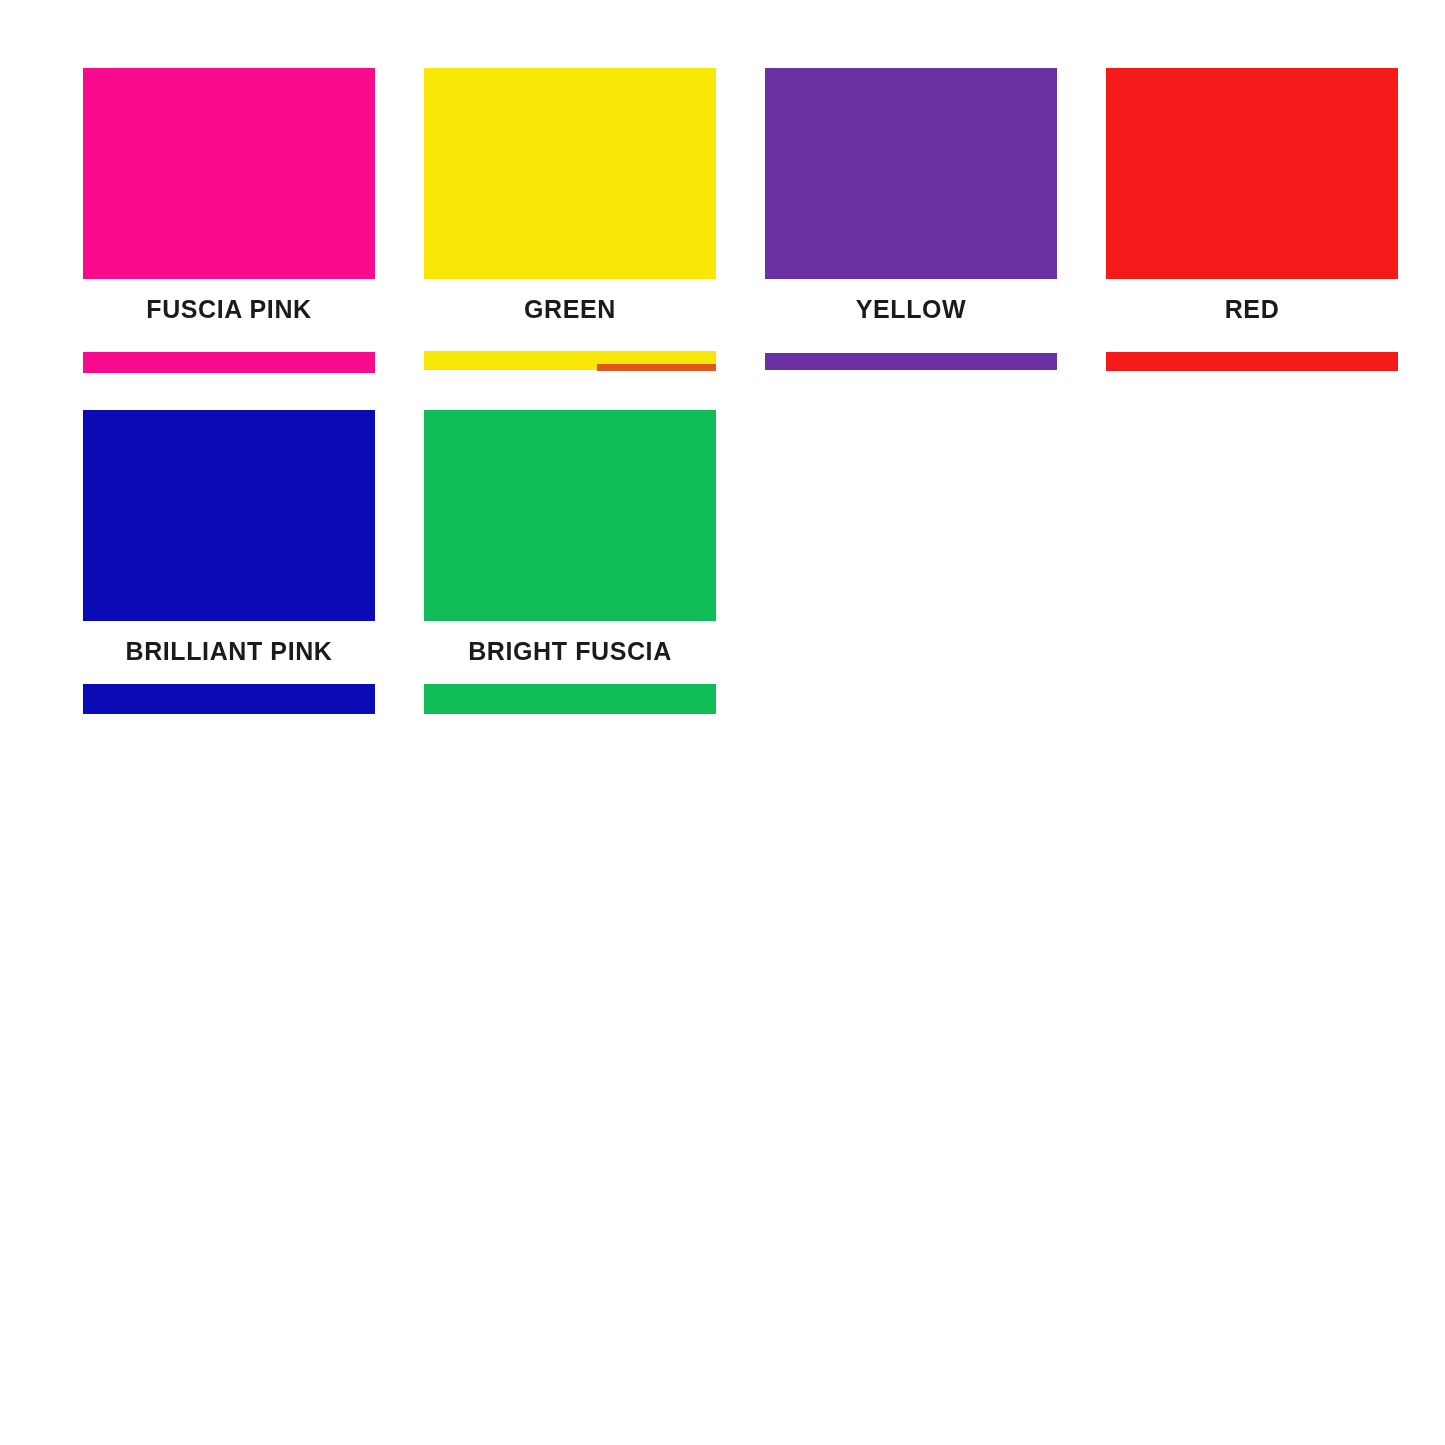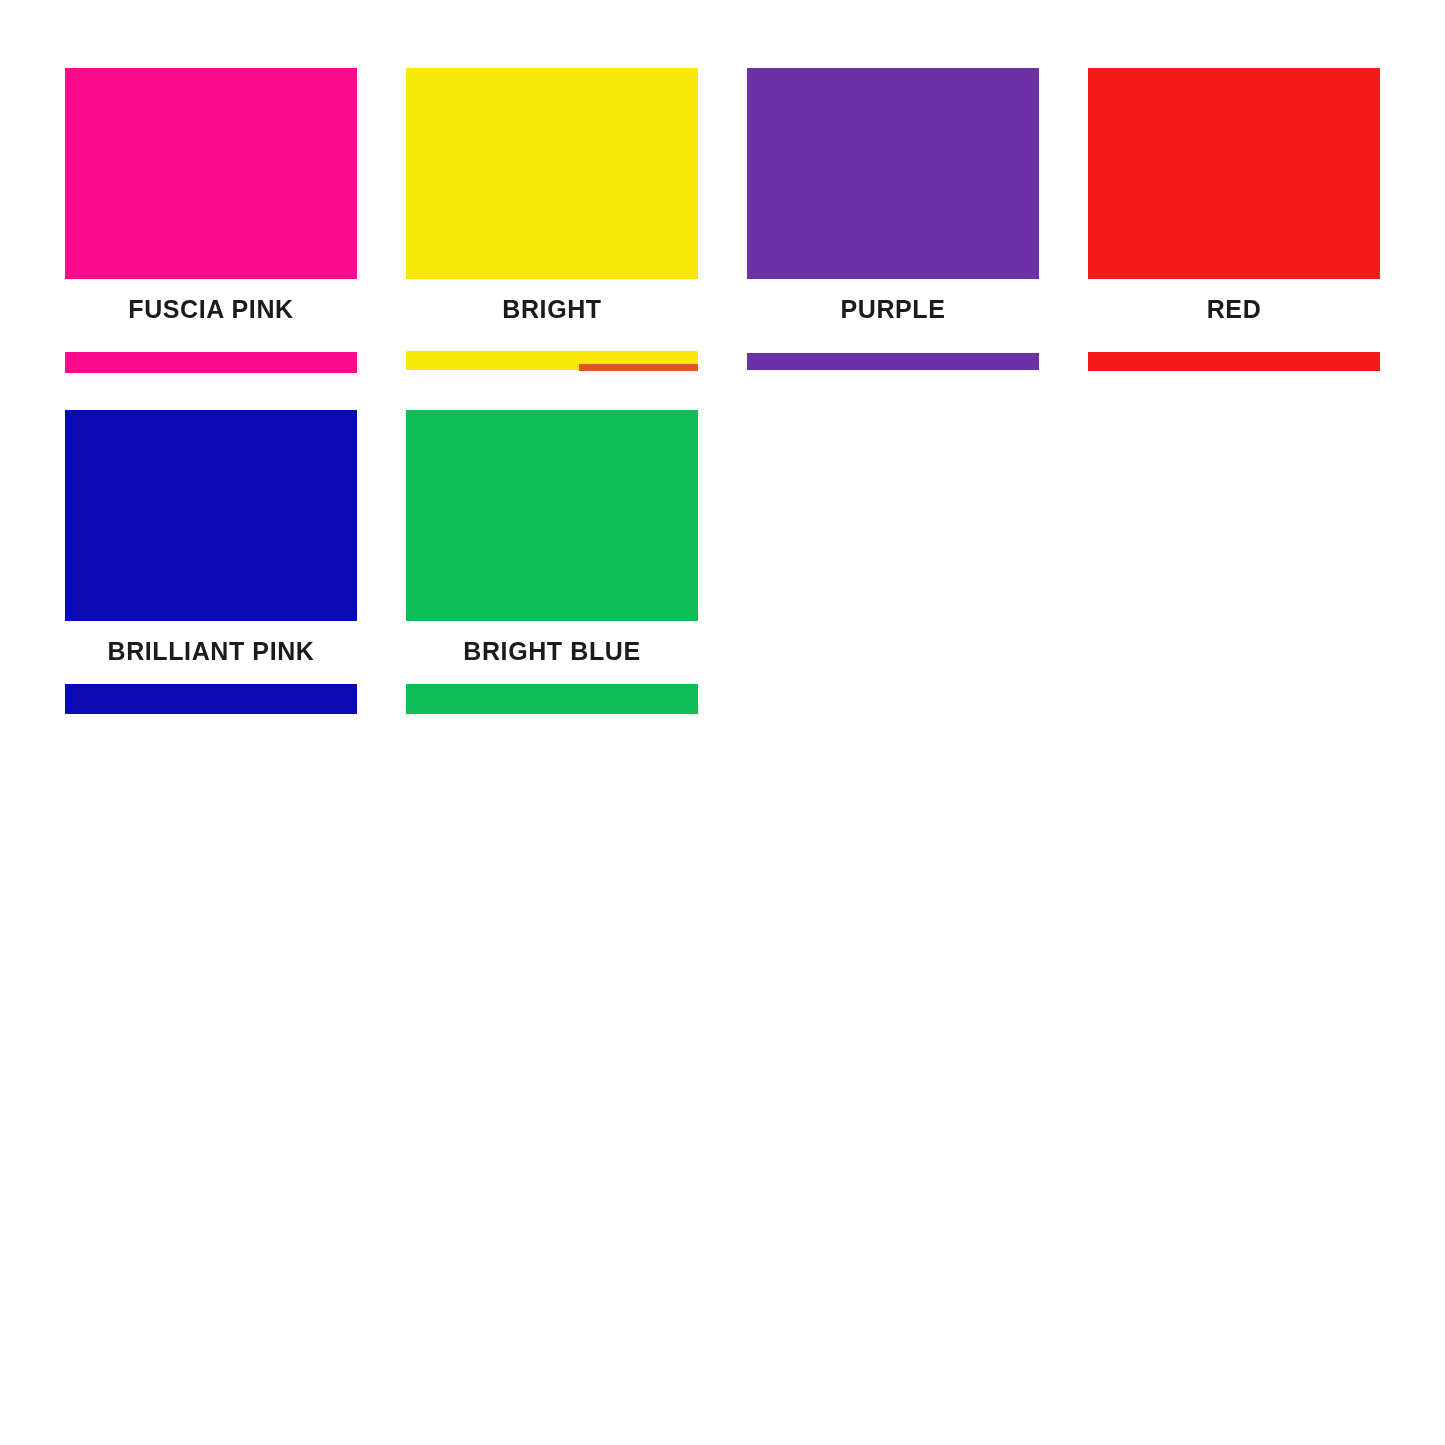--- a/index.html
+++ b/index.html
@@ -13,20 +13,21 @@
     background: #ffffff;
     font-family: "Liberation Sans", sans-serif;
     overflow: hidden;
   }
 
   #palette-board {
     position: relative;
     width: 1198px;
     height: 1445px;
     background: #ffffff;
+    margin-left: 18px;
   }
 
   
   .swatch-grid {
     position: absolute;
     left: 65px;
     top: 68px;
     width: 1310px;
     display: grid;
     grid-template-columns: repeat(4, 292px);
@@ -100,31 +101,31 @@
         <div class="swatch-label-band">
           <div class="swatch-label" style="color: rgb(27, 27, 27);">FUSCIA PINK</div>
         </div>
         <div class="swatch-bar-slot">
           <div class="swatch-bar" style="background: rgb(250, 10, 140); height: 21px; top: 12px;"></div>
         </div>
       </div>
       <div class="swatch-card">
         <div class="swatch-chip" style="background: rgb(248, 231, 7);"></div>
         <div class="swatch-label-band">
-          <div class="swatch-label" style="color: rgb(27, 27, 27);">BRIGHT</div>
+          <div class="swatch-label" style="color: rgb(27, 27, 27);">GREEN</div>
         </div>
         <div class="swatch-bar-slot">
           <div class="swatch-bar" style="background: rgb(248, 231, 7); height: 19px; top: 11px;"></div>
           <div class="swatch-bar-accent" style="background: rgb(224, 86, 31); left: 173px; top: 24px; width: 119px; height: 7px;"></div>
         </div>
       </div>
       <div class="swatch-card">
         <div class="swatch-chip" style="background: rgb(107, 49, 164);"></div>
         <div class="swatch-label-band">
-          <div class="swatch-label" style="color: rgb(27, 27, 27);">PURPLE</div>
+          <div class="swatch-label" style="color: rgb(27, 27, 27);">YELLOW</div>
         </div>
         <div class="swatch-bar-slot">
           <div class="swatch-bar" style="background: rgb(107, 49, 164); height: 17px; top: 13px;"></div>
         </div>
       </div>
       <div class="swatch-card">
         <div class="swatch-chip" style="background: rgb(244, 26, 26);"></div>
         <div class="swatch-label-band">
           <div class="swatch-label weight-regular" style="color: rgb(27, 27, 27); text-align: right;">RED</div>
         </div>
@@ -137,20 +138,20 @@
         <div class="swatch-label-band">
           <div class="swatch-label" style="color: rgb(27, 27, 27);">BRILLIANT PINK</div>
         </div>
         <div class="swatch-bar-slot">
           <div class="swatch-bar" style="background: rgb(11, 11, 181); height: 30px; top: 2px;"></div>
         </div>
       </div>
       <div class="swatch-card">
         <div class="swatch-chip" style="background: rgb(15, 188, 86);"></div>
         <div class="swatch-label-band">
-          <div class="swatch-label" style="color: rgb(27, 27, 27);">BRIGHT BLUE</div>
+          <div class="swatch-label" style="color: rgb(27, 27, 27);">BRIGHT FUSCIA</div>
         </div>
         <div class="swatch-bar-slot">
           <div class="swatch-bar" style="background: rgb(15, 188, 86); height: 30px; top: 2px;"></div>
         </div>
       </div>
     </div>
 </div>
 
 </body></html>

